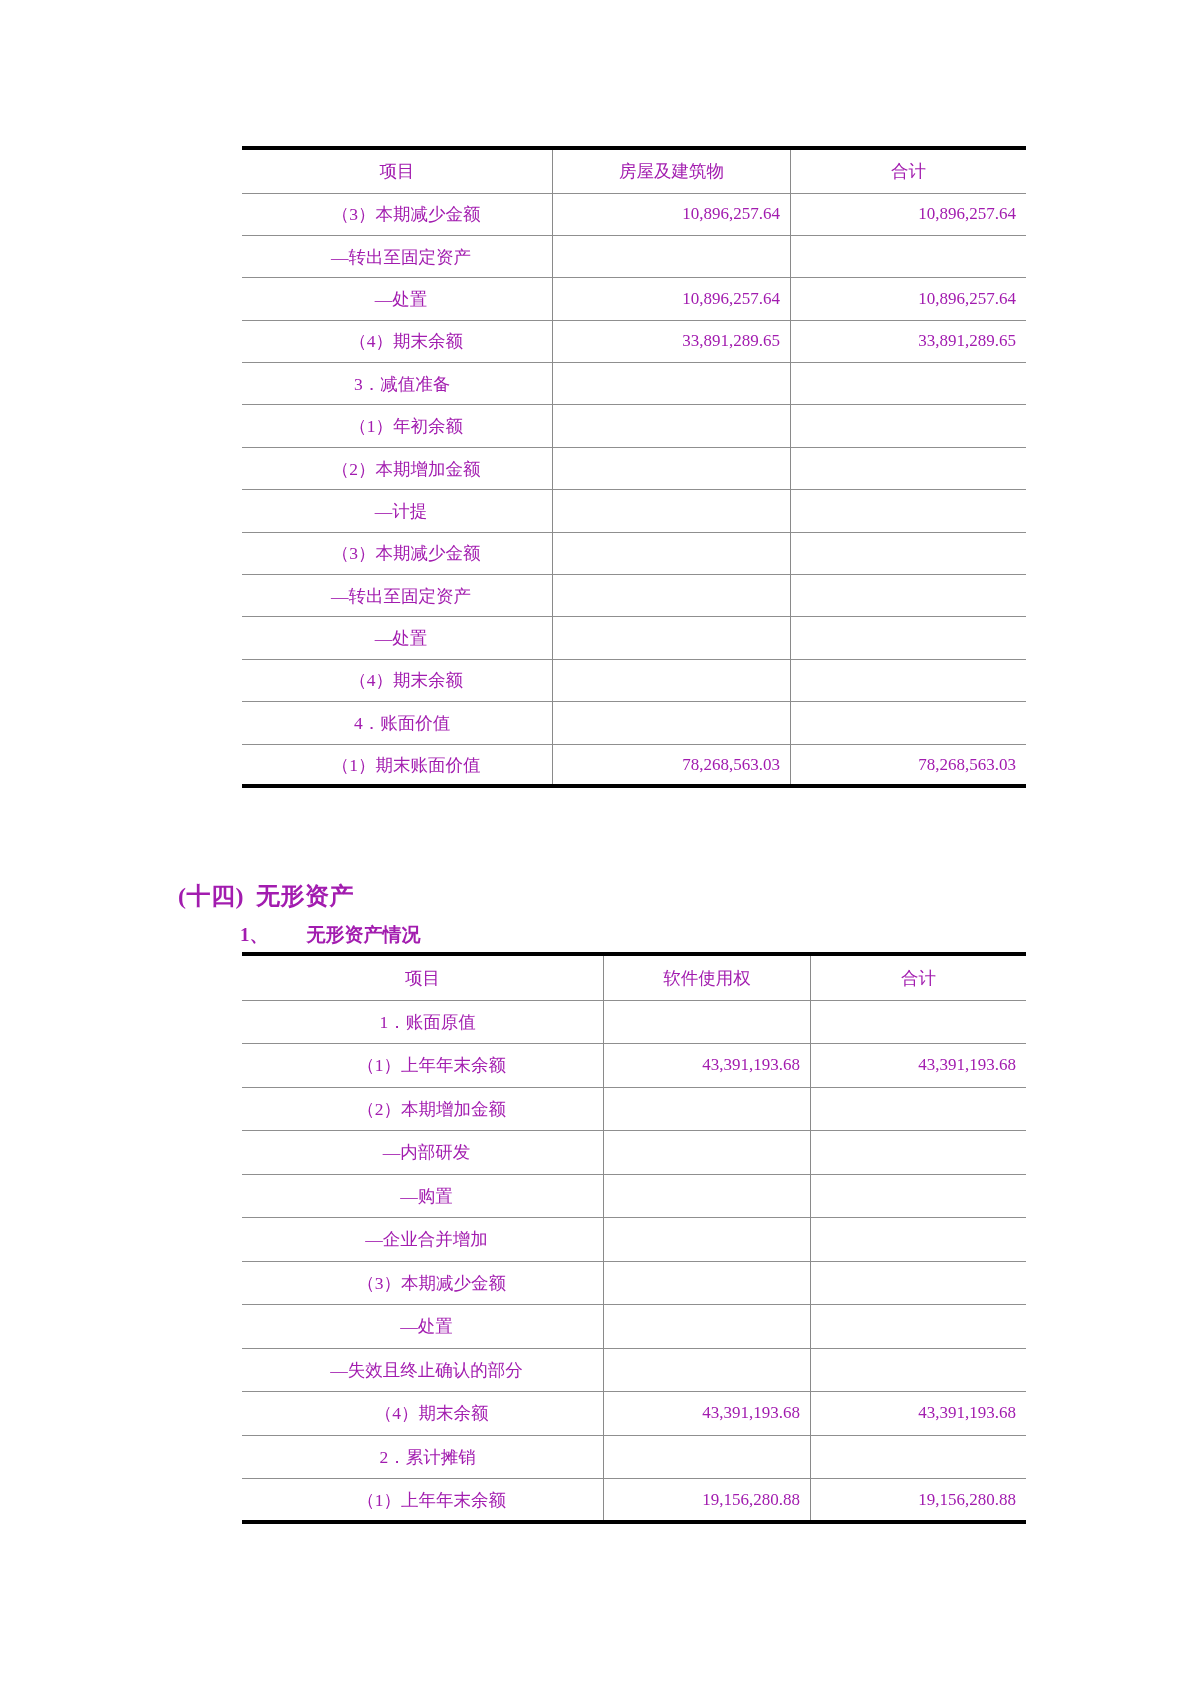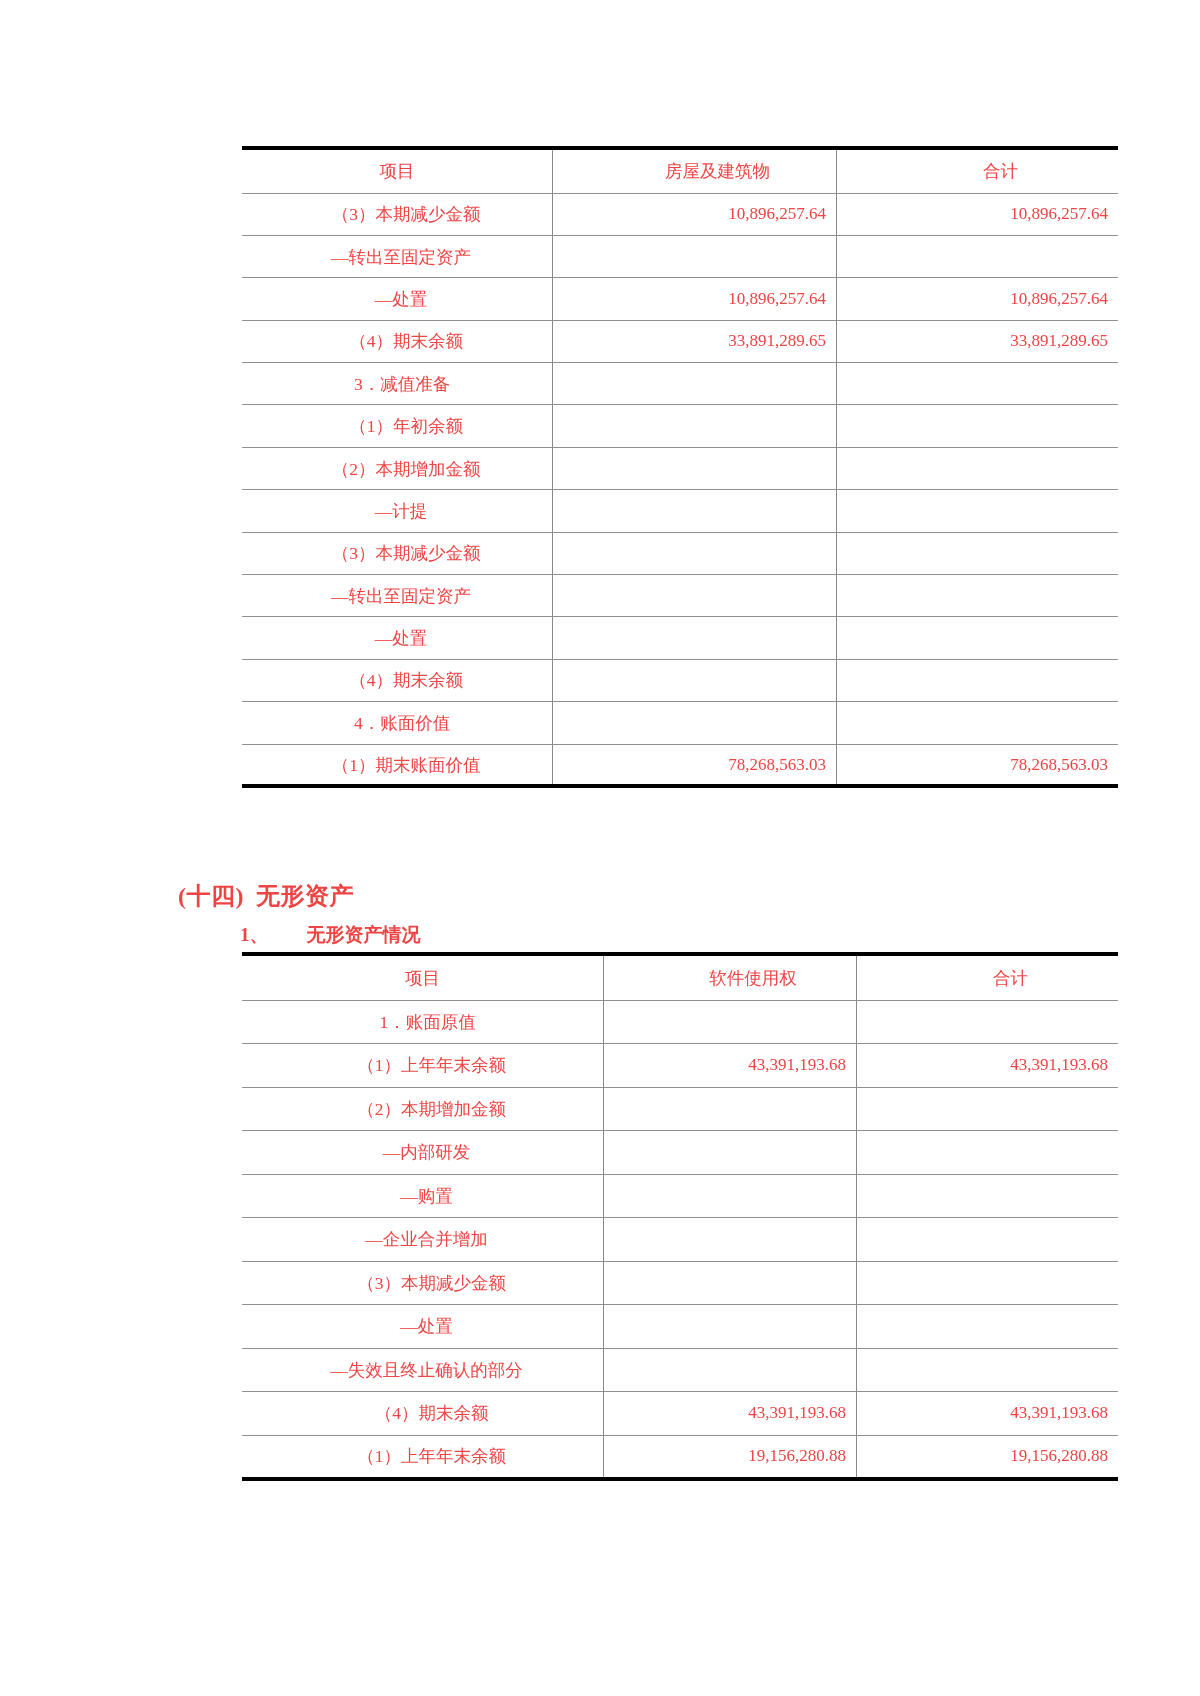--- a/index.html
+++ b/index.html
@@ -5,21 +5,21 @@
   html, body {
     margin: 0;
     padding: 0;
     background: #ffffff;
   }
   .page {
     position: relative;
     width: 1200px;
     height: 1696px;
     background: #ffffff;
-    color: #ef4444;
+    color: #a21caf;
     font-family: "Liberation Serif", "DejaVu Serif", serif;
     overflow: hidden;
   }
 
   
   table.fin-table {
     position: absolute;
     border-collapse: collapse;
     table-layout: fixed;
     border-top: 4px solid #000000;
@@ -44,21 +44,20 @@
 
   .fin-table th {
     font-weight: normal;
     text-align: center;
     vertical-align: middle;
     padding: 0;
   }
   .fin-table th + th,
   .fin-table td + td {
     border-left: 1px solid #8a8a8a;
-    padding-left: 46px;
   }
   .fin-table tbody td {
     border-top: 1px solid #8f8f8f;
     vertical-align: middle;
     padding: 0;
   }
   .fin-table td.label { text-align: center; }
   .fin-table td.label.paren { padding-left: 18px; }
   .fin-table td.label.dash  { padding-left: 8px; }
   .fin-table td.label.num   { padding-left: 10px; }
@@ -238,20 +237,25 @@
           <td class="label dash">—失效且终止确认的部分</td>
           <td class="val"></td>
           <td class="val"></td>
         </tr>
         <tr>
           <td class="label paren">（4）期末余额</td>
           <td class="val">43,391,193.68</td>
           <td class="val">43,391,193.68</td>
         </tr>
         <tr>
+          <td class="label num">2．累计摊销</td>
+          <td class="val"></td>
+          <td class="val"></td>
+        </tr>
+        <tr>
           <td class="label paren">（1）上年年末余额</td>
           <td class="val">19,156,280.88</td>
           <td class="val">19,156,280.88</td>
         </tr>
       </tbody>
     </table>
 
 </div>
 
 </body></html>

